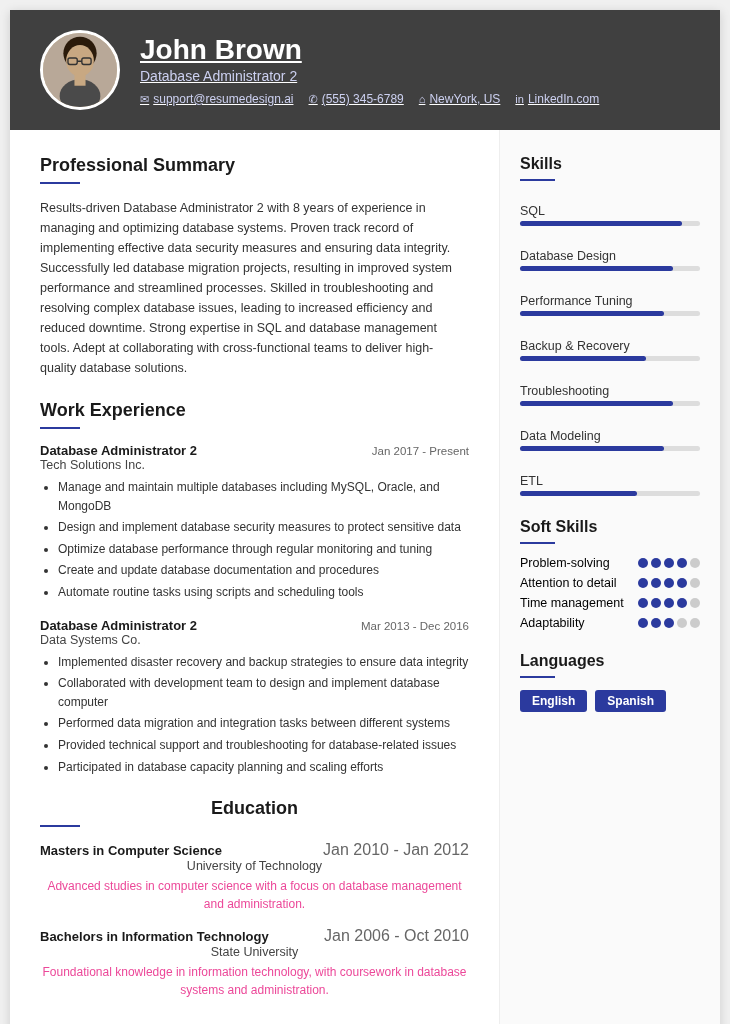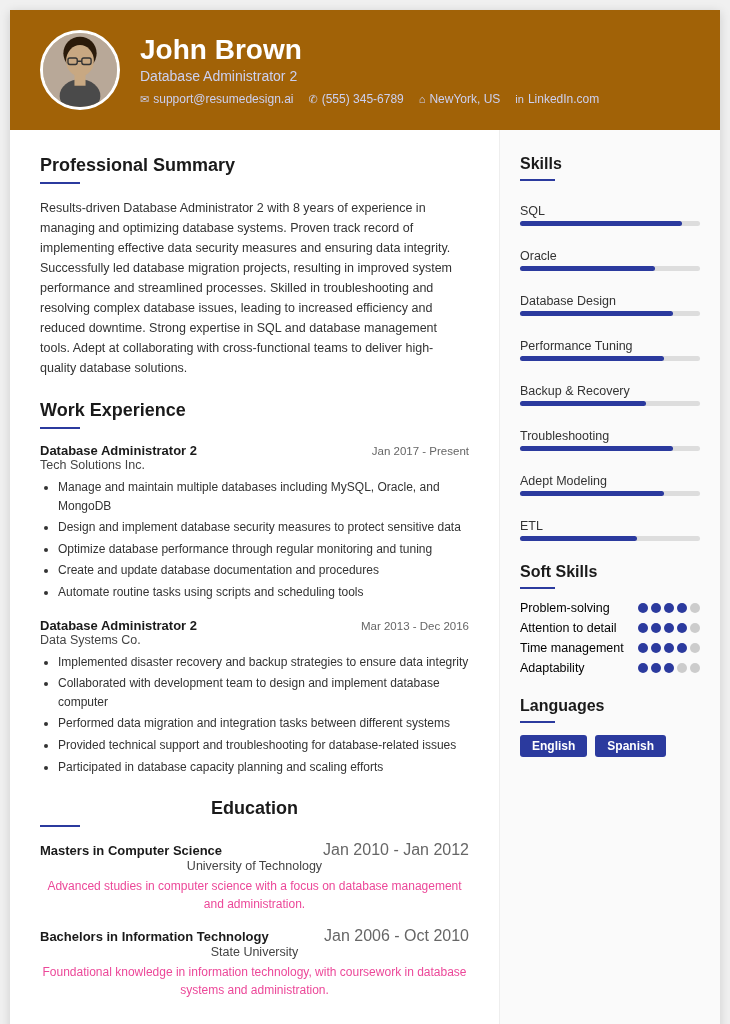--- a/index.html
+++ b/index.html
@@ -1,20 +1,20 @@
 <!DOCTYPE html>
 <html><head>
   <meta charset="utf-8">
   <style>
     * { margin: 0; padding: 0; box-sizing: border-box; }
     body { font-family: Arial, sans-serif; background: #f0f0f0; display: flex; justify-content: center; align-items: flex-start; min-height: 100vh; padding: 10px; }
     .resume { width: 730px; background: #fff; box-shadow: 0 2px 10px rgba(0,0,0,0.15); }
 
     
-    .header { background: #a16207; color: #fff; padding: 20px 30px; display: flex; align-items: center; gap: 20px; }
+    .header { background: #404040; color: #fff; padding: 20px 30px; display: flex; align-items: center; gap: 20px; text-decoration: underline; }
     .avatar { width: 80px; height: 80px; border-radius: 50%; background: #c8b89a; overflow: hidden; flex-shrink: 0; border: 3px solid #fff; }
     .avatar svg { width: 100%; height: 100%; }
     .header-info { flex: 1; }
     .header-name { font-size: 28px; font-weight: bold; color: #fff; }
     .header-title { font-size: 14px; color: #ccd0f0; margin-top: 2px; }
     .header-contacts { display: flex; flex-wrap: wrap; gap: 15px; margin-top: 8px; font-size: 12px; color: #ccd0f0; }
     .contact-item { display: flex; align-items: center; gap: 4px; }
     .contact-icon { font-size: 11px; }
 
     
@@ -197,26 +197,20 @@
         <div class="sidebar-section-title">Skills</div>
         <div class="sidebar-divider"></div>
         <div id="skills-container">
             <div class="skill-item">
       <div class="skill-name">SQL</div>
       <div class="skill-bar">
         <div class="skill-fill" style="width:90%"></div>
       </div>
     </div>
             <div class="skill-item">
-      <div class="skill-name">Oracle</div>
-      <div class="skill-bar">
-        <div class="skill-fill" style="width:75%"></div>
-      </div>
-    </div>
-            <div class="skill-item">
       <div class="skill-name">Database Design</div>
       <div class="skill-bar">
         <div class="skill-fill" style="width:85%"></div>
       </div>
     </div>
             <div class="skill-item">
       <div class="skill-name">Performance Tuning</div>
       <div class="skill-bar">
         <div class="skill-fill" style="width:80%"></div>
       </div>
@@ -227,21 +221,21 @@
         <div class="skill-fill" style="width:70%"></div>
       </div>
     </div>
             <div class="skill-item">
       <div class="skill-name">Troubleshooting</div>
       <div class="skill-bar">
         <div class="skill-fill" style="width:85%"></div>
       </div>
     </div>
             <div class="skill-item">
-      <div class="skill-name">Adept Modeling</div>
+      <div class="skill-name">Data Modeling</div>
       <div class="skill-bar">
         <div class="skill-fill" style="width:80%"></div>
       </div>
     </div>
             <div class="skill-item">
       <div class="skill-name">ETL</div>
       <div class="skill-bar">
         <div class="skill-fill" style="width:65%"></div>
       </div>
     </div>

